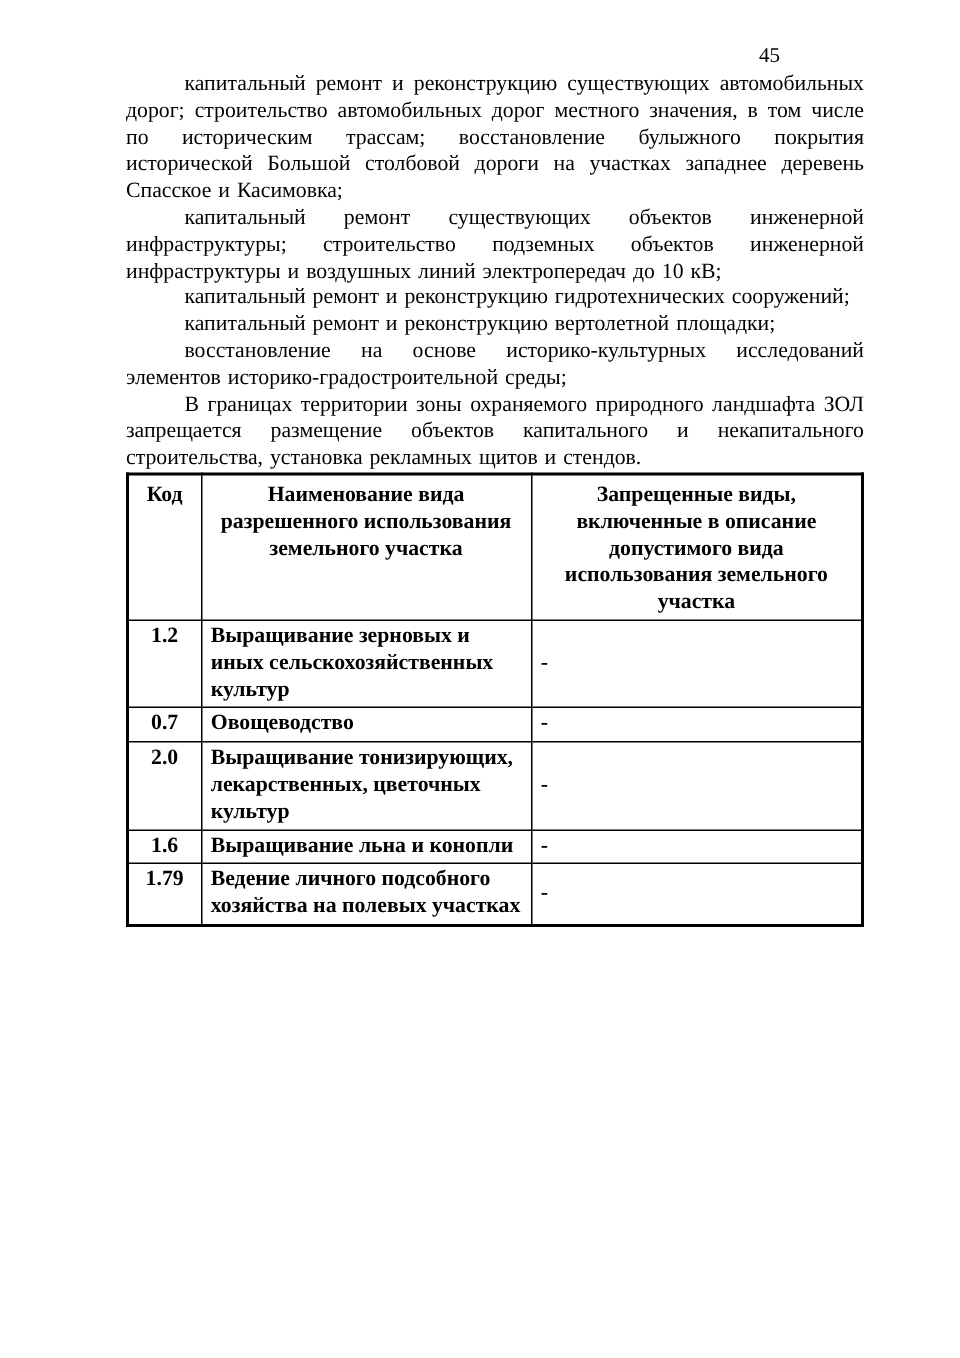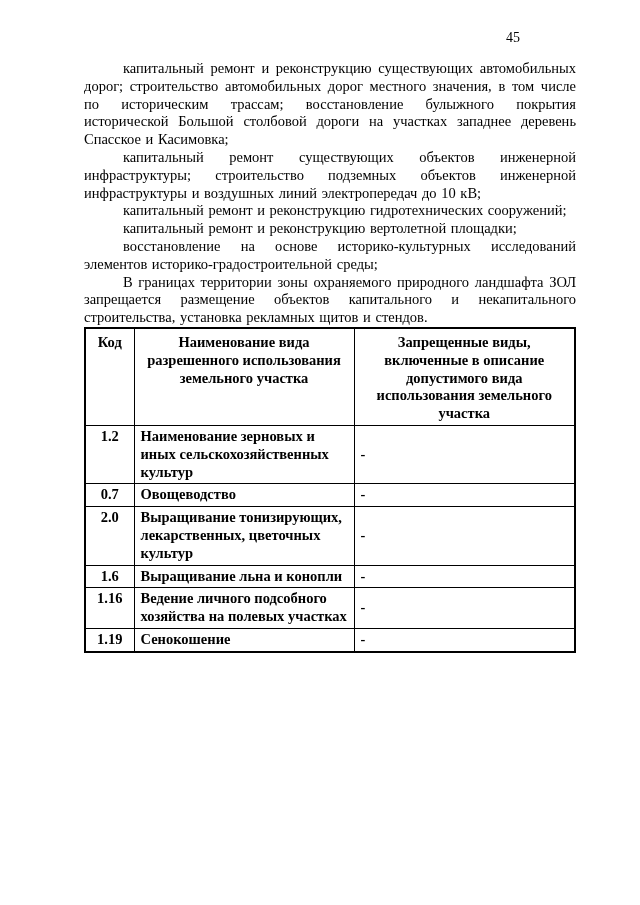--- a/index.html
+++ b/index.html
@@ -18,21 +18,21 @@
   }
   .page-number {
     position: absolute;
     top: 30px;
     right: 68px;
     font-size: 14px;
     line-height: 16px;
   }
   .content {
     position: absolute;
-    top: 60px;
+    top: 48px;
     left: 84px;
     width: 492px;
   }
   p.para {
     margin: 0;
     font-size: 14.5px;
     line-height: 17.8px;
     text-align: justify;
     text-indent: 39px;
     word-spacing: 1px;
@@ -116,45 +116,40 @@
       <thead>
         <tr>
           <th>Код</th>
           <th>Наименование вида разрешенного использования земельного участка</th>
           <th>Запрещенные виды, включенные в описание допустимого вида использования земельного участка</th>
         </tr>
       </thead>
       <tbody>
         <tr>
           <td class="cell-code">1.2</td>
-          <td class="cell-name">Наименование зерновых и иных сельскохозяйственных культур</td>
+          <td class="cell-name">Выращивание зерновых и иных сельскохозяйственных культур</td>
           <td class="cell-prohibited">-</td>
         </tr>
         <tr>
           <td class="cell-code">0.7</td>
           <td class="cell-name">Овощеводство</td>
           <td class="cell-prohibited">-</td>
         </tr>
         <tr>
           <td class="cell-code">2.0</td>
           <td class="cell-name">Выращивание тонизирующих, лекарственных, цветочных культур</td>
           <td class="cell-prohibited">-</td>
         </tr>
         <tr>
           <td class="cell-code">1.6</td>
           <td class="cell-name">Выращивание льна и конопли</td>
           <td class="cell-prohibited">-</td>
         </tr>
         <tr>
-          <td class="cell-code">1.16</td>
+          <td class="cell-code">1.79</td>
           <td class="cell-name">Ведение личного подсобного хозяйства на полевых участках</td>
-          <td class="cell-prohibited">-</td>
-        </tr>
-        <tr>
-          <td class="cell-code">1.19</td>
-          <td class="cell-name">Сенокошение</td>
           <td class="cell-prohibited">-</td>
         </tr>
       </tbody>
     </table>
 
   </div>
 </div>
 
 </body></html>

